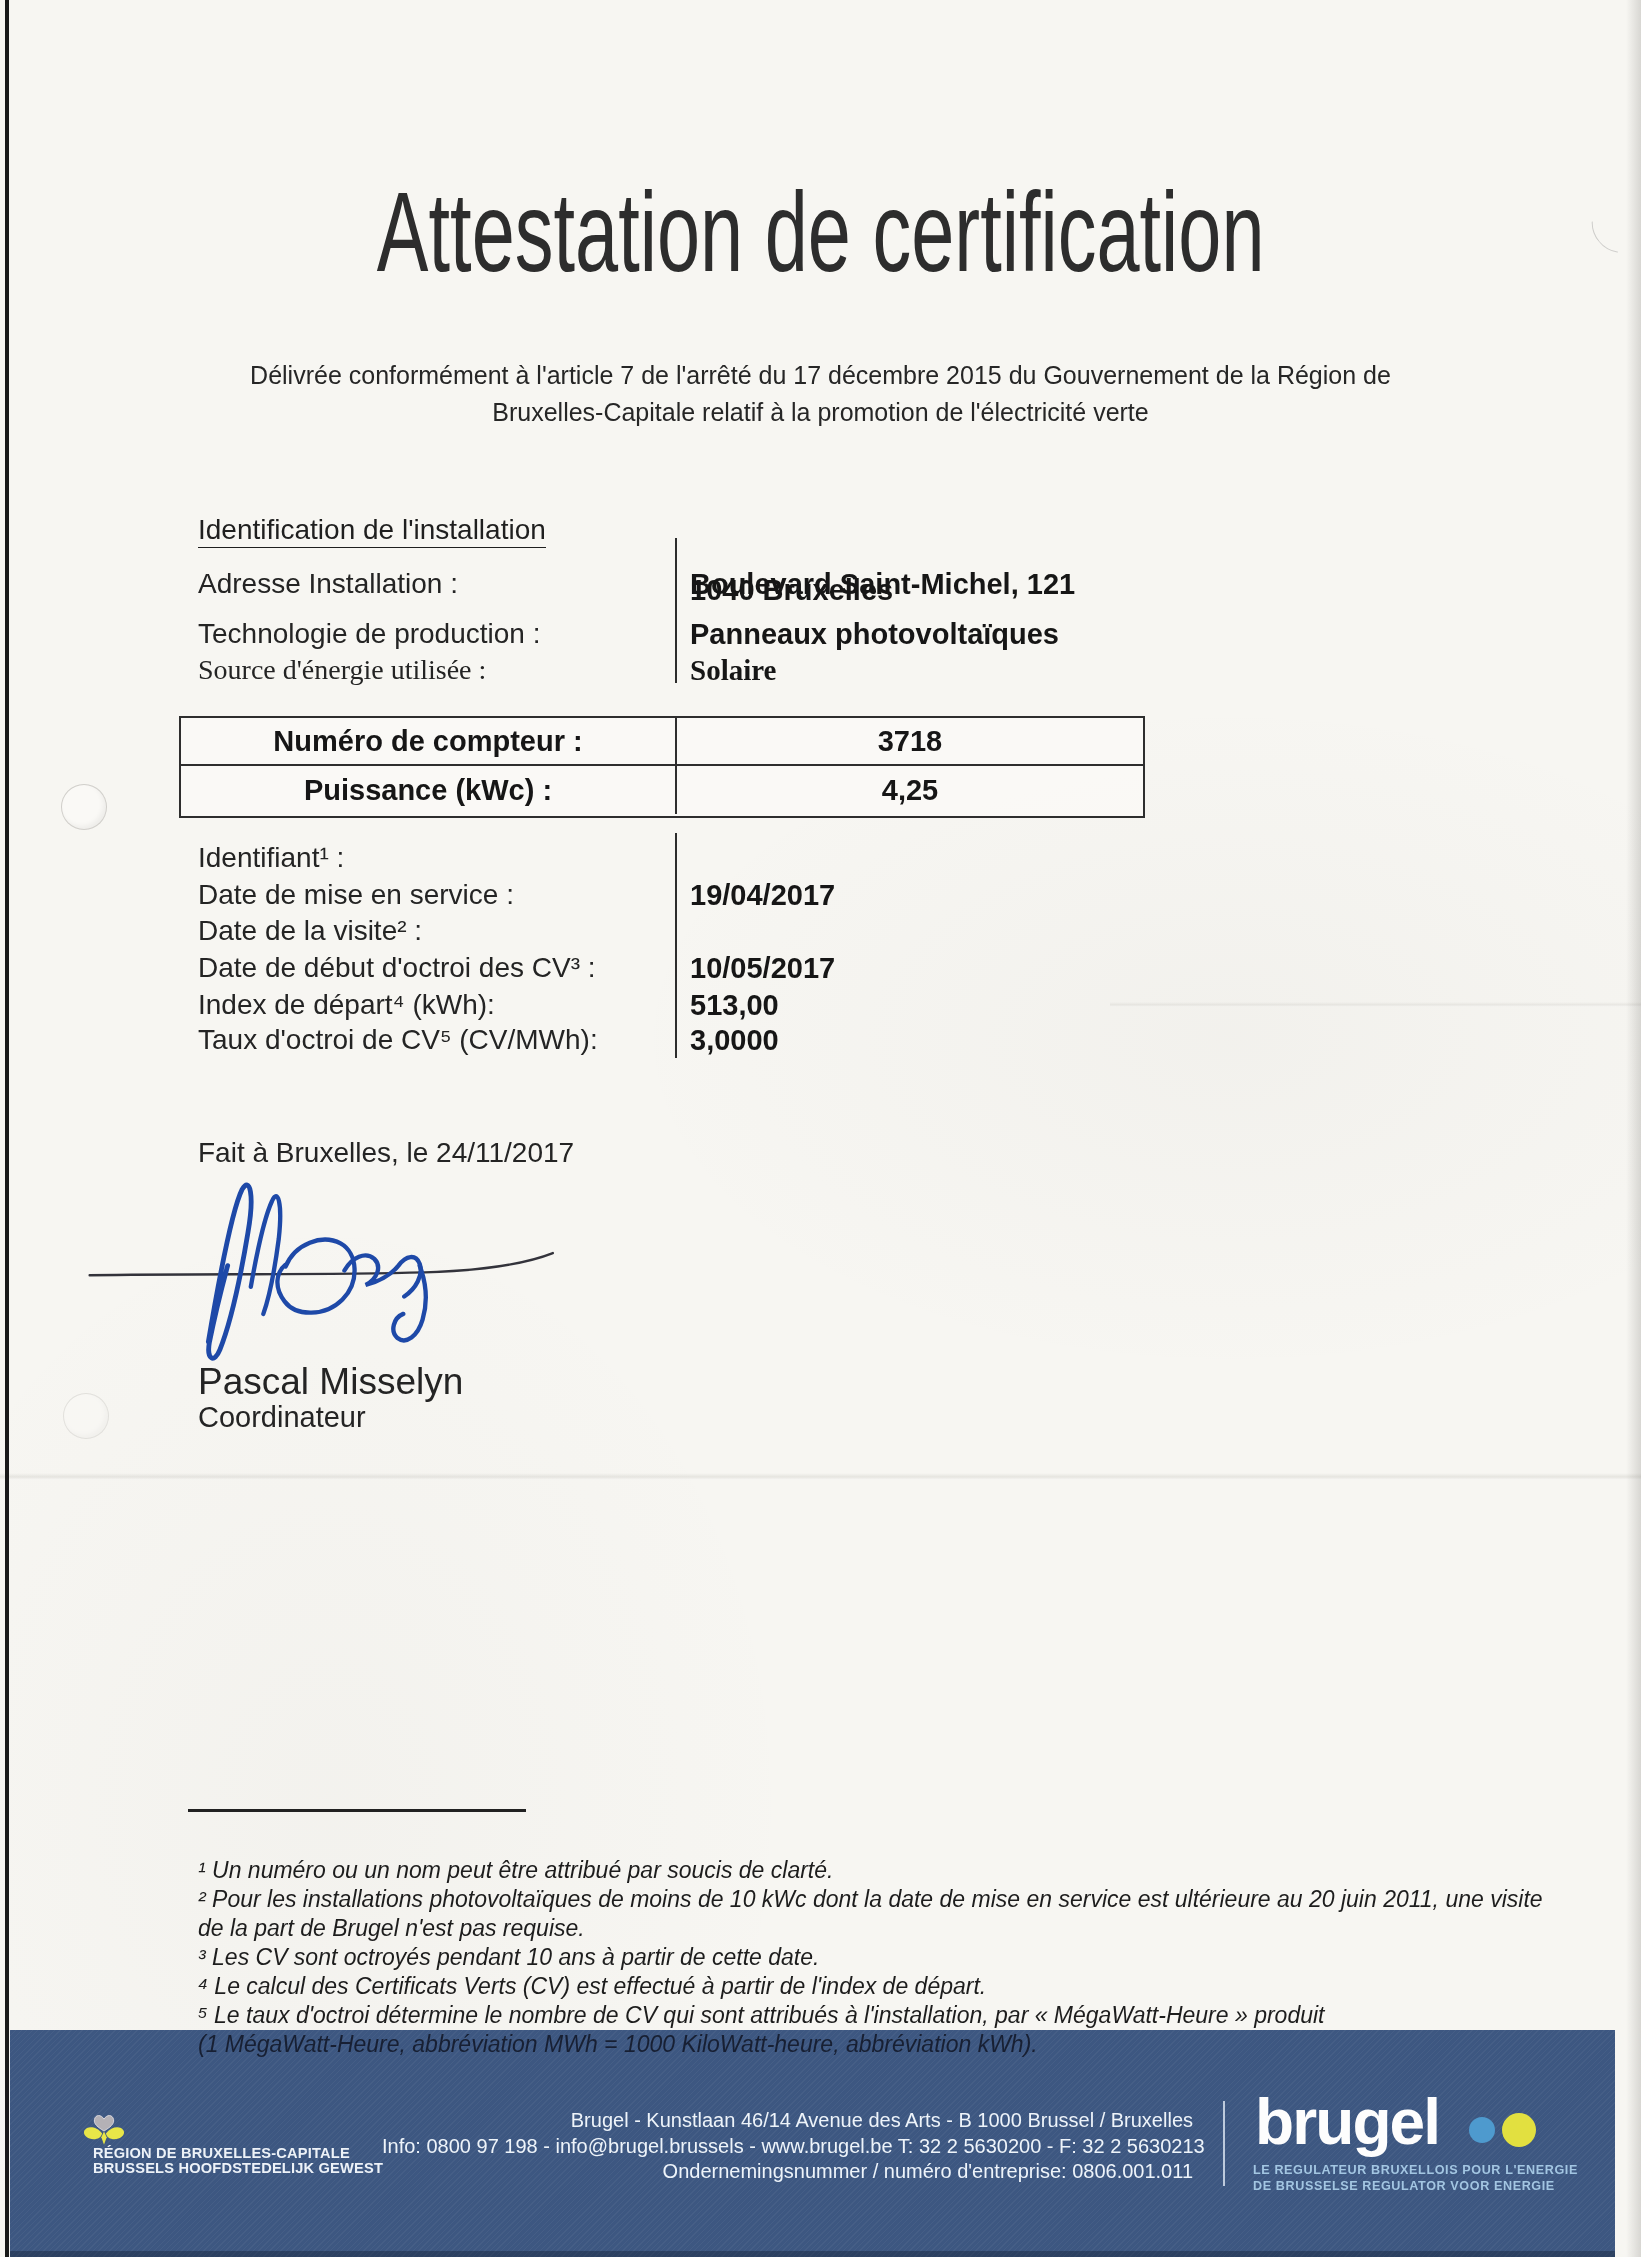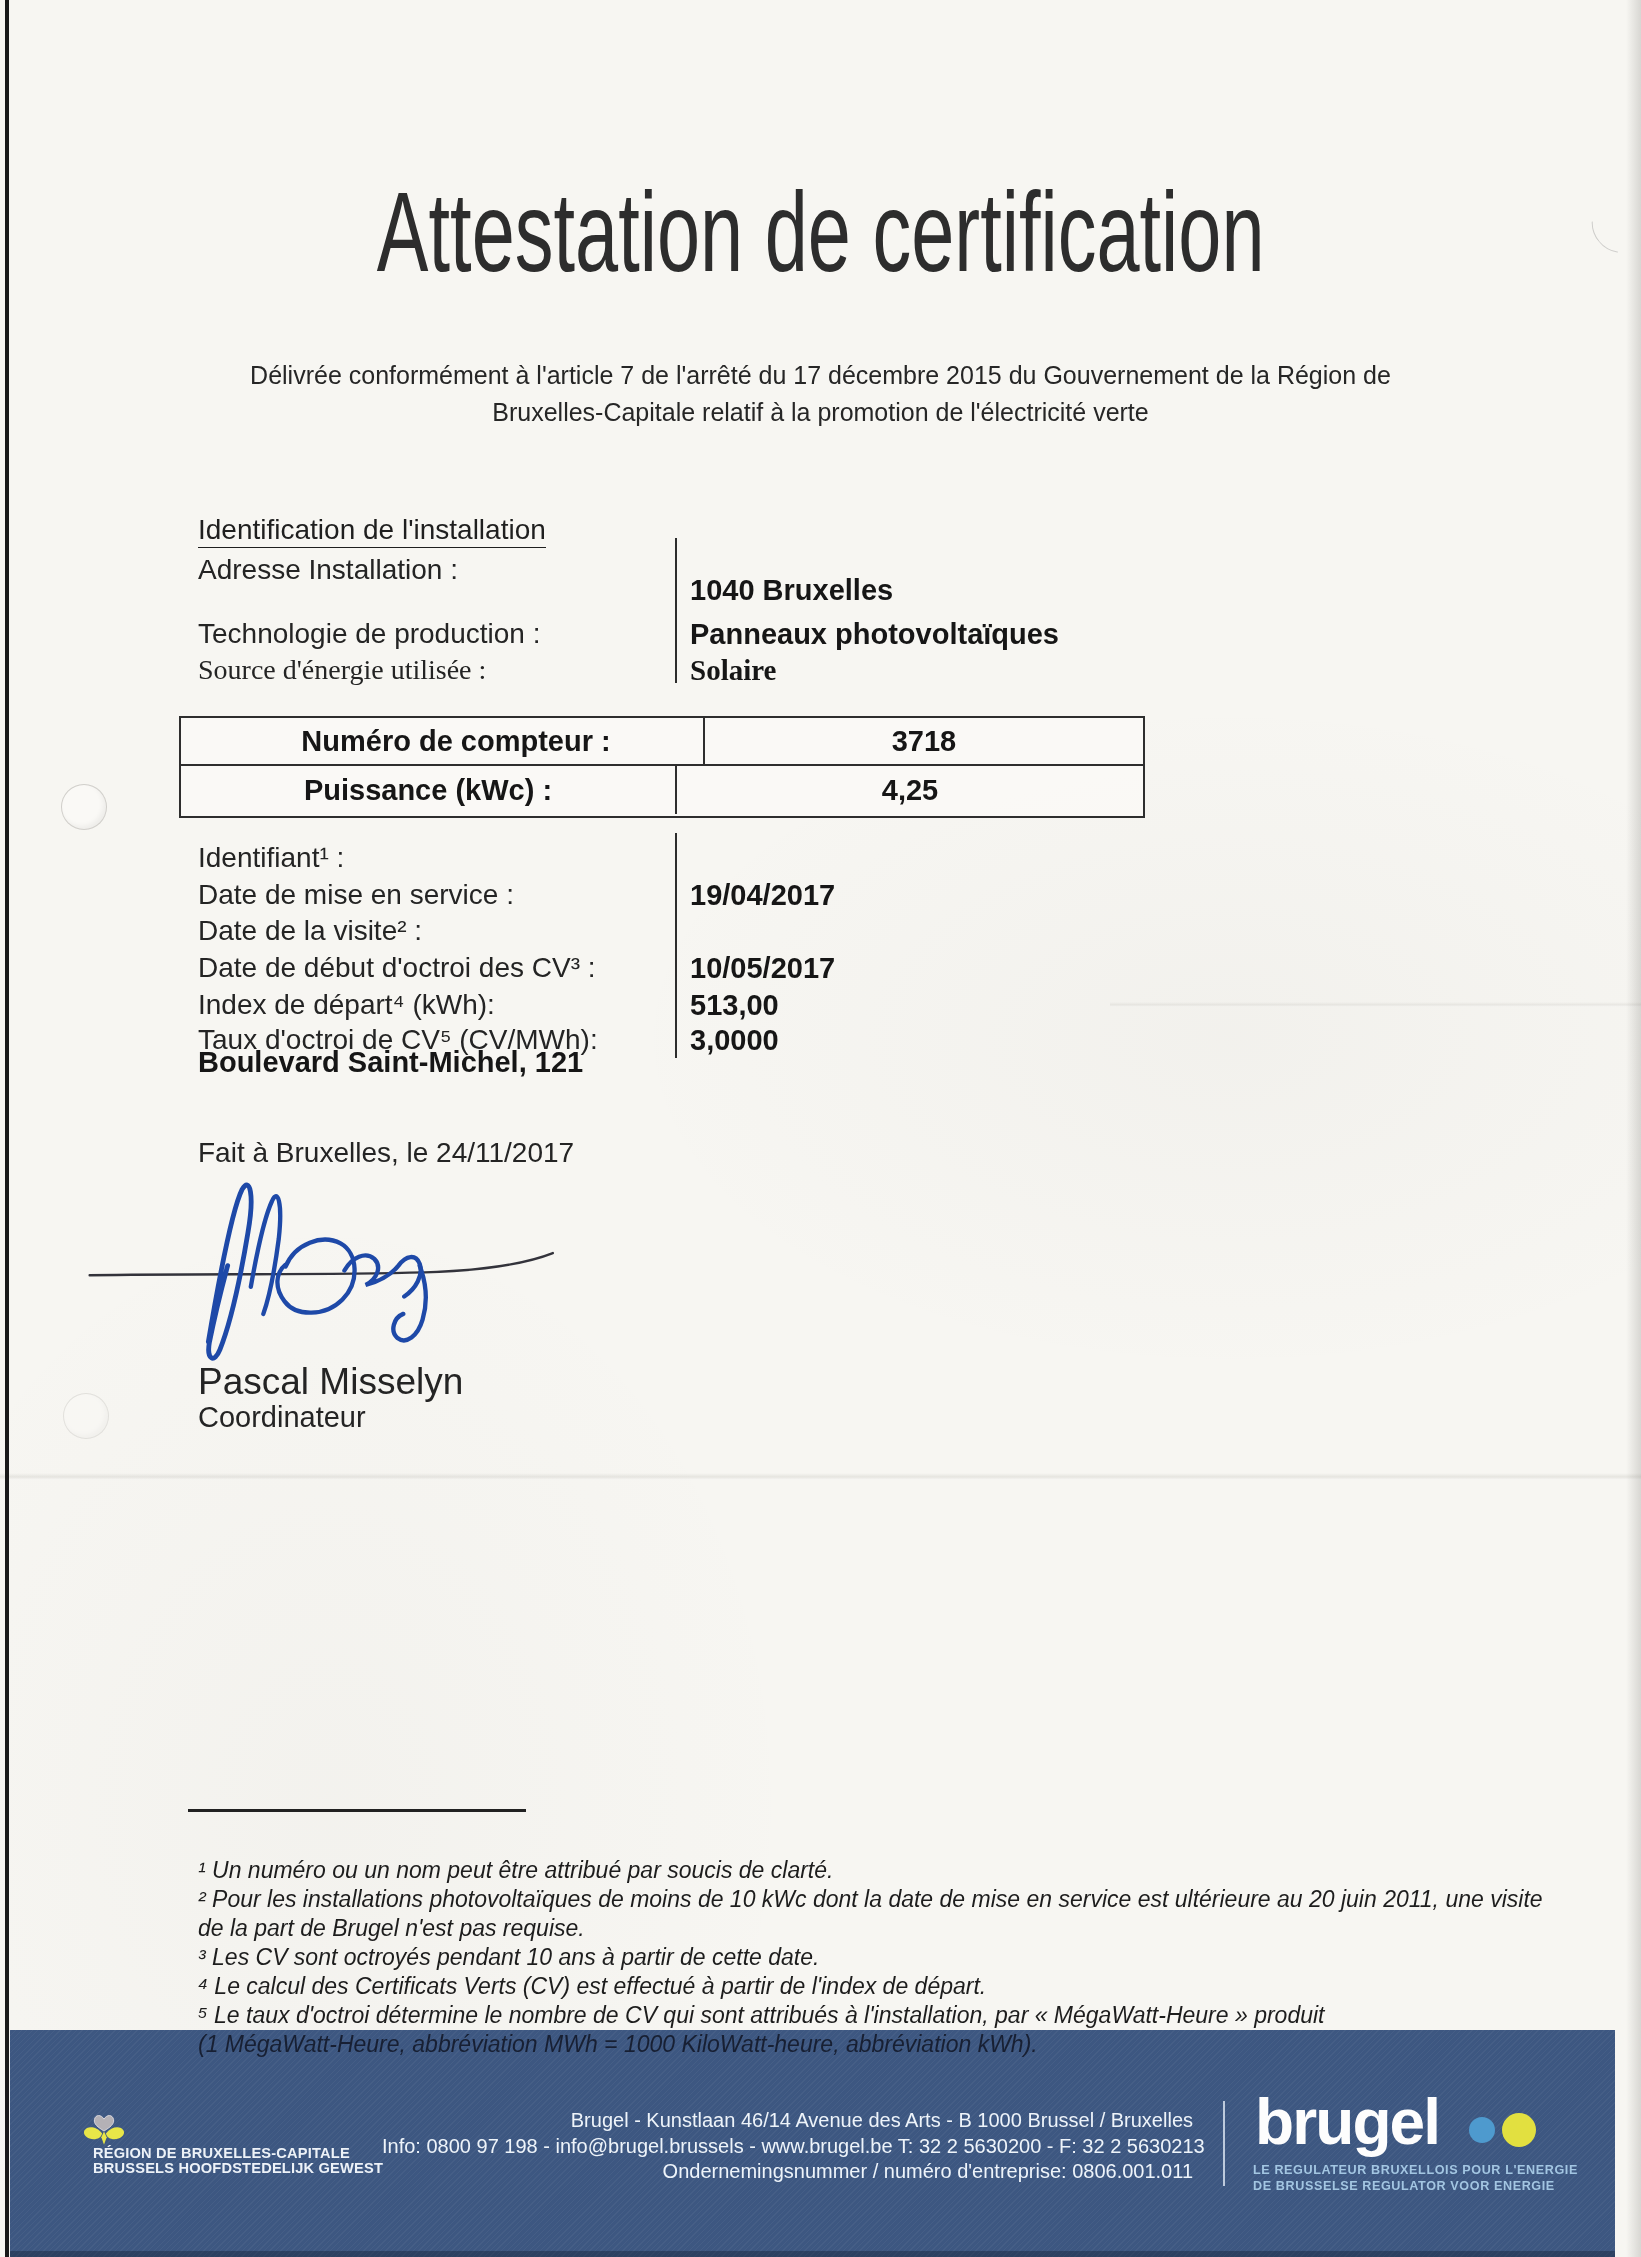--- a/index.html
+++ b/index.html
@@ -24,31 +24,31 @@
   .subtitle{position:absolute;left:0;top:357px;width:1641px;text-align:center;
     font-size:25px;line-height:37px;color:#262626;z-index:2;}
 
   
   .sec-heading{position:absolute;left:198px;top:514px;font-size:28px;color:#1f1f1f;z-index:2;}
   .sec-heading span{border-bottom:1.9px solid #1f1f1f;padding-bottom:1.9px;}
   .info-row{position:absolute;left:198px;width:1236px;display:flex;font-size:28px;
     color:#242424;white-space:nowrap;z-index:2;}
   .info-row .lbl{flex:0 0 492px;}
   .info-row .val{font-weight:bold;color:#161616;font-size:29px;}
-  .r1{top:554px;flex-direction:column;} .r1b{top:574px;} .r2{top:618px;} .r3{top:654px;font-family:Liberation Serif, serif;}
+  .r1{top:568px;} .r1b{top:574px;} .r2{top:618px;} .r3{top:654px;font-family:Liberation Serif, serif;}
   .q1{top:842px;} .q2{top:879px;} .q3{top:915px;} .q4{top:952px;} .q5{top:989px;} .q6{top:1024px;}
   .vline{position:absolute;left:675px;width:1.9px;background:#2d2d2d;z-index:1;}
   .vline1{top:538px;height:145px;}
   .vline2{top:833px;height:225px;}
 
   
   .meter-table{position:absolute;left:179px;top:716px;width:966px;height:102px;
     box-sizing:border-box;border:2.9px solid #2e2e2e;background:rgba(253,252,250,0.55);z-index:2;}
   .meter-row{display:flex;height:48px;box-sizing:border-box;}
-  .meter-row.first{border-bottom:2.9px solid #2e2e2e;padding-left:28px;}
+  .meter-row.first{border-bottom:2.9px solid #2e2e2e;}
   .meter-cell{display:flex;align-items:center;justify-content:center;
     font-weight:bold;font-size:29px;color:#161616;white-space:nowrap;}
   .meter-cell.lblc{flex:0 0 494px;border-right:2.9px solid #2e2e2e;}
   .meter-cell.valc{flex:1;}
 
   
   .fait{position:absolute;left:198px;top:1137px;font-size:28px;color:#242424;z-index:2;}
   .sig-svg{position:absolute;left:77px;top:1173px;z-index:2;}
   .ink{stroke:var(--signature_ink,#1e49a8);}
   .sig-name{position:absolute;left:198px;top:1361px;font-size:37px;color:#242424;z-index:2;}

